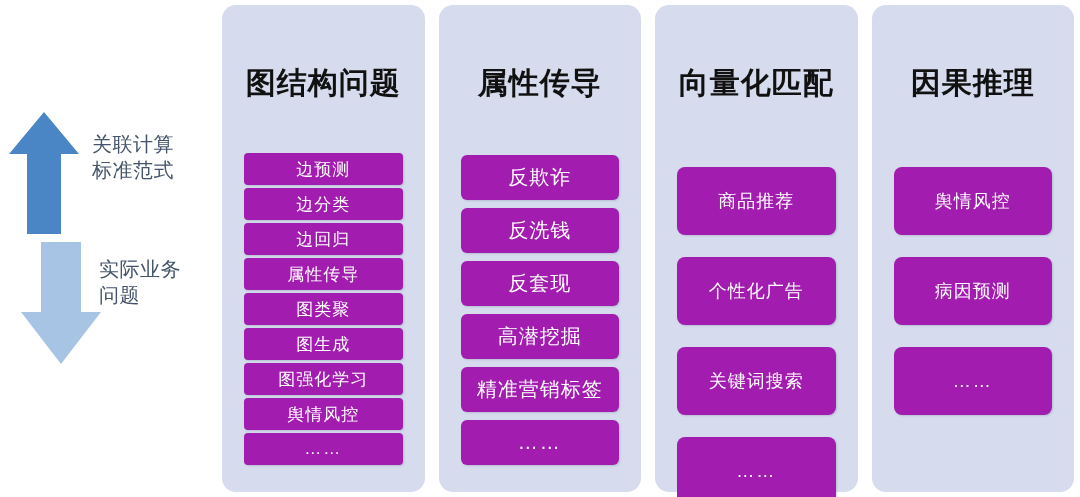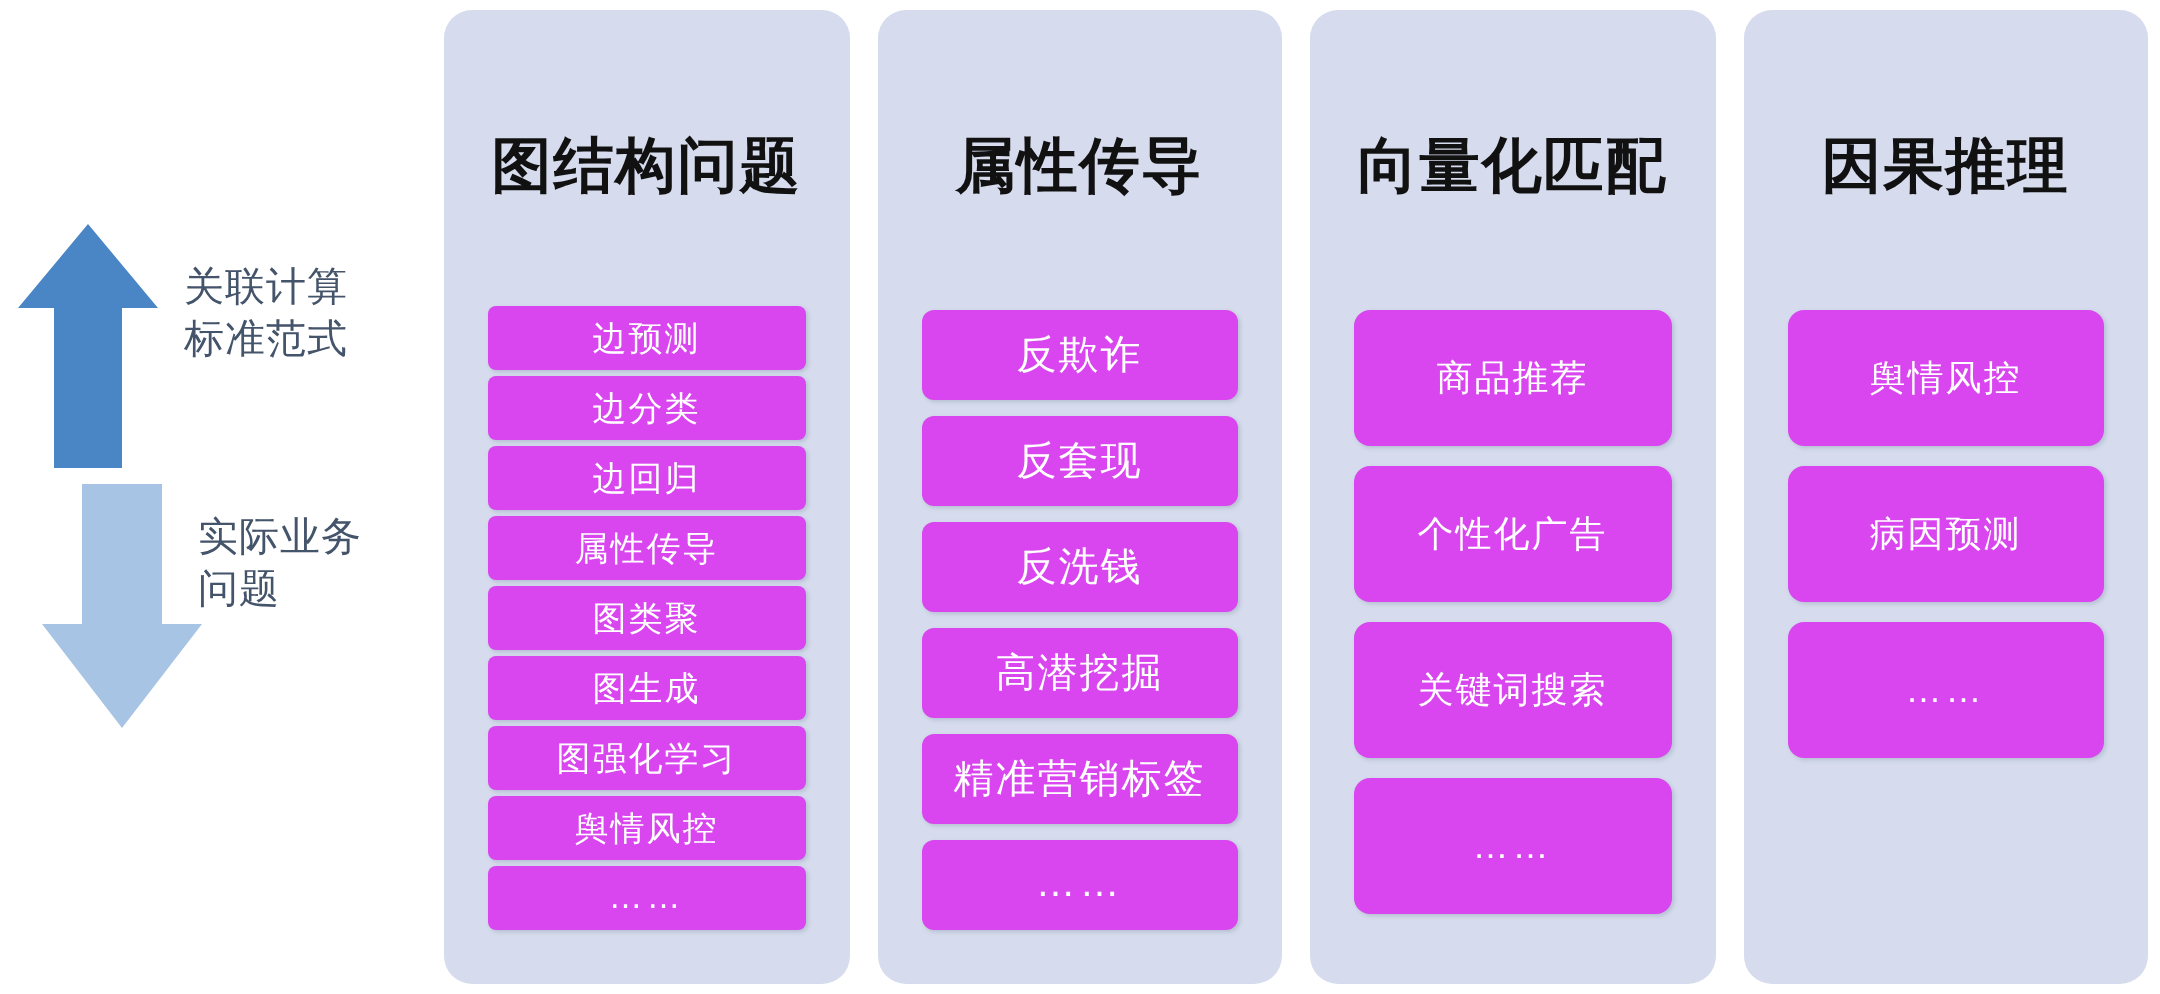--- a/index.html
+++ b/index.html
@@ -90,21 +90,21 @@
     width: 100%;
     box-sizing: border-box;
     padding: 0 22px;
     display: flex;
     flex-direction: column;
     position: absolute;
     left: 0;
   }
 
   .pill {
-    background: #d946ef;
+    background: #a21caf;
     color: #ffffff;
     display: flex;
     align-items: center;
     justify-content: center;
     text-align: right;
     box-sizing: border-box;
     box-shadow: 1px 1px 2px rgba(120,135,160,0.35);
     letter-spacing: 1px;
   }
 
@@ -121,20 +121,21 @@
     height: 45px;
     border-radius: 6px;
     font-size: 20px;
   }
 
   .panel.sparse .pill-list { top: 150px; gap: 10px; }
   .panel.sparse .pill {
     height: 68px;
     border-radius: 8px;
     font-size: 18px;
+    margin-top: 12px;
   }
 
   .pill.ellipsis {
     font-size: 15px;
     letter-spacing: 2px;
   }
 </style>
 </head>
 <body>
 
@@ -172,22 +173,22 @@
         <div class="pill">图生成</div>
         <div class="pill">图强化学习</div>
         <div class="pill">舆情风控</div>
         <div class="pill ellipsis">……</div>
       </div>
     </div>
     <div class="panel medium">
       <div class="panel-title">属性传导</div>
       <div class="pill-list">
         <div class="pill">反欺诈</div>
+        <div class="pill">反洗钱</div>
         <div class="pill">反套现</div>
-        <div class="pill">反洗钱</div>
         <div class="pill">高潜挖掘</div>
         <div class="pill">精准营销标签</div>
         <div class="pill ellipsis">……</div>
       </div>
     </div>
     <div class="panel sparse">
       <div class="panel-title">向量化匹配</div>
       <div class="pill-list">
         <div class="pill">商品推荐</div>
         <div class="pill">个性化广告</div>

